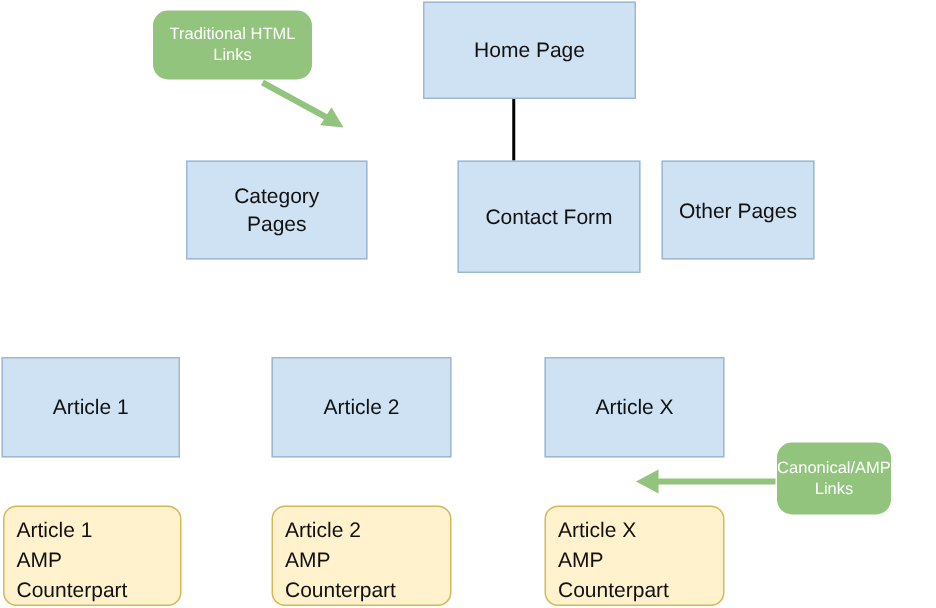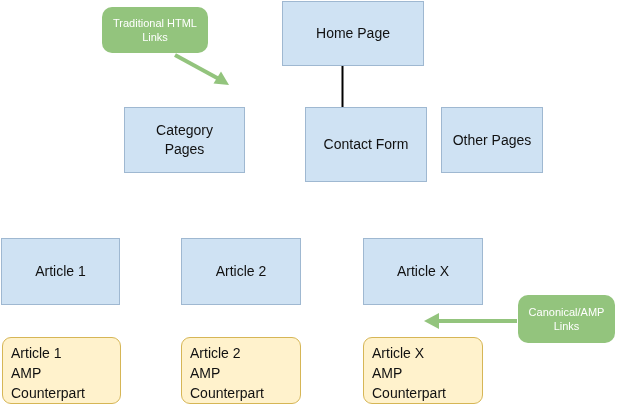--- a/index.html
+++ b/index.html
@@ -21,21 +21,21 @@
   #category {left:124px;top:107px;width:121px;height:66px;}
   #contact  {left:281px;top:107px;width:122px;height:75px;margin-left:24px;}
   #other    {left:441px;top:107px;width:102px;height:66px;}
   #article1 {left:1px;  top:238px;width:119px;height:67px;}
   #article2 {left:181px;top:238px;width:120px;height:67px;}
   #articlex {left:363px;top:238px;width:120px;height:67px;}
   #amp1     {left:2px;  top:337px;width:119px;height:67px;}
   #amp2     {left:181px;top:337px;width:120px;height:67px;}
   #ampx     {left:363px;top:337px;width:120px;height:67px;}
   #callout1 {left:102px;top:7px;  width:106px;height:46px;}
-  #callout2 {left:518px;top:295px;width:97px; height:48px;}
+  #callout2 {left:518px;top:295px;width:76px; height:48px;}
 </style>
 </head>
 <body>
 
 <div class="canvas">
 
   <svg class="overlay" viewBox="0 0 624 405" xmlns="http://www.w3.org/2000/svg">
 
     <line x1="342.5" y1="64" x2="342.5" y2="109" stroke="#000000" stroke-width="2"></line>
 

